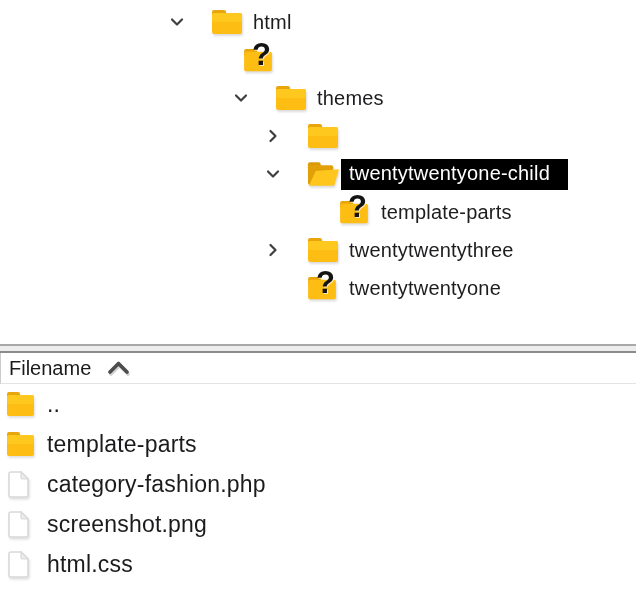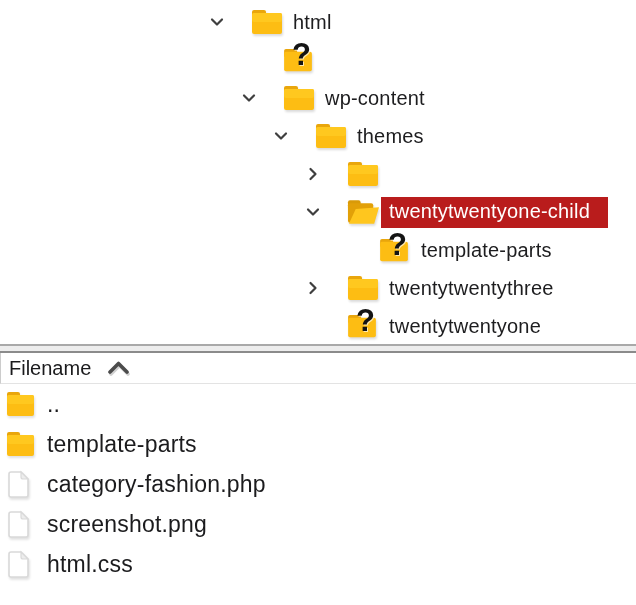--- a/index.html
+++ b/index.html
@@ -2,37 +2,37 @@
 <html><head>
 <meta charset="utf-8">
 <style>
   html,body{margin:0;padding:0;}
   body{
     width:636px;height:605px;overflow:hidden;background:#ffffff;
     font-family:"Liberation Sans","DejaVu Sans",sans-serif;
     -webkit-font-smoothing:antialiased;
   }
   
-  .tree{padding-top:3px;height:344px;box-sizing:border-box;background:#fff;padding-left:40px;}
+  .tree{padding-top:3px;height:344px;box-sizing:border-box;background:#fff;}
   .trow{display:flex;align-items:center;height:38px;white-space:nowrap;}
   .lvl0{padding-left:168px}
   .lvl1{padding-left:200px}
   .lvl2{padding-left:232px}
   .lvl3{padding-left:264px}
   .lvl4{padding-left:296px}
   .chev{width:17px;height:17px;margin-right:26px;flex:0 0 17px;
         display:flex;align-items:center;justify-content:center;cursor:default;}
   .chev.empty{visibility:hidden;}
   .fico{width:33px;height:30px;flex:0 0 33px;margin-right:9px;position:relative;
         display:flex;align-items:center;}
   .fico svg{filter:drop-shadow(1px 2px 1px rgba(0,0,0,0.14));}
   .qmark{position:absolute;left:9px;top:-7px;font-size:31px;font-weight:800;
          color:#141414;line-height:34px;filter:drop-shadow(1px 1px 0 rgba(255,255,255,0.65));}
   .tlabel{font-size:20px;color:#1d1d1f;letter-spacing:0.2px;}
-  .tlabel.selected{background:#b91c1c;color:#ffffff;padding:3px 18px 5px 8px;margin-left:-8px;}
+  .tlabel.selected{background:#000000;color:#ffffff;padding:3px 18px 5px 8px;margin-left:-8px;}
   
   .splitter{height:5px;background:#ededed;border-top:2px solid #a9a9a9;
             border-bottom:2px solid #8b8b8b;cursor:row-resize;}
   
   .list-header{height:30px;display:flex;align-items:center;gap:16px;
                padding-left:8px;border-left:1px solid #cccccc;
                border-bottom:1px solid #e3e3e3;background:#fff;cursor:default;}
   .header-label{font-size:20px;color:#1b1b1d;}
   .sort-icon svg{display:block;filter:drop-shadow(1px 2px 0 rgba(0,0,0,0.18));}
   .lrow{height:40px;display:flex;align-items:center;padding-left:6px;white-space:nowrap;}
@@ -67,35 +67,20 @@
     </span>
     <span class="fico">
       <svg width="30" height="25" viewBox="0 0 32 27">
         <rect x="1" y="1" width="14" height="9" rx="2" fill="#e9a60c"></rect>
         <rect x="1" y="4" width="30" height="21" rx="2" fill="#fdbd13"></rect>
       </svg>
       <span class="qmark">?</span>
     </span>
   </div>
 
-  <div class="trow lvl1">
-    <span class="chev">
-      <svg width="16" height="16" viewBox="0 0 16 16">
-          <polyline points="3,5.5 8,10.5 13,5.5" fill="none" stroke="#3f3f3f" stroke-width="2.2" stroke-linecap="round" stroke-linejoin="round"></polyline>
-        </svg>
-    </span>
-    <span class="fico">
-      <svg width="32" height="27" viewBox="0 0 32 27">
-        <rect x="1" y="1" width="14" height="9" rx="2" fill="#e9a60c"></rect>
-        <rect x="1" y="4" width="30" height="21" rx="2" fill="#fdbd13"></rect>
-        <rect x="1" y="4" width="30" height="9" rx="2" fill="#ffc81f"></rect>
-      </svg>
-    </span>
-    <span class="tlabel">wp-content</span>
-  </div>
 
   <div class="trow lvl2">
     <span class="chev">
       <svg width="16" height="16" viewBox="0 0 16 16">
           <polyline points="3,5.5 8,10.5 13,5.5" fill="none" stroke="#3f3f3f" stroke-width="2.2" stroke-linecap="round" stroke-linejoin="round"></polyline>
         </svg>
     </span>
     <span class="fico">
       <svg width="32" height="27" viewBox="0 0 32 27">
         <rect x="1" y="1" width="14" height="9" rx="2" fill="#e9a60c"></rect>

